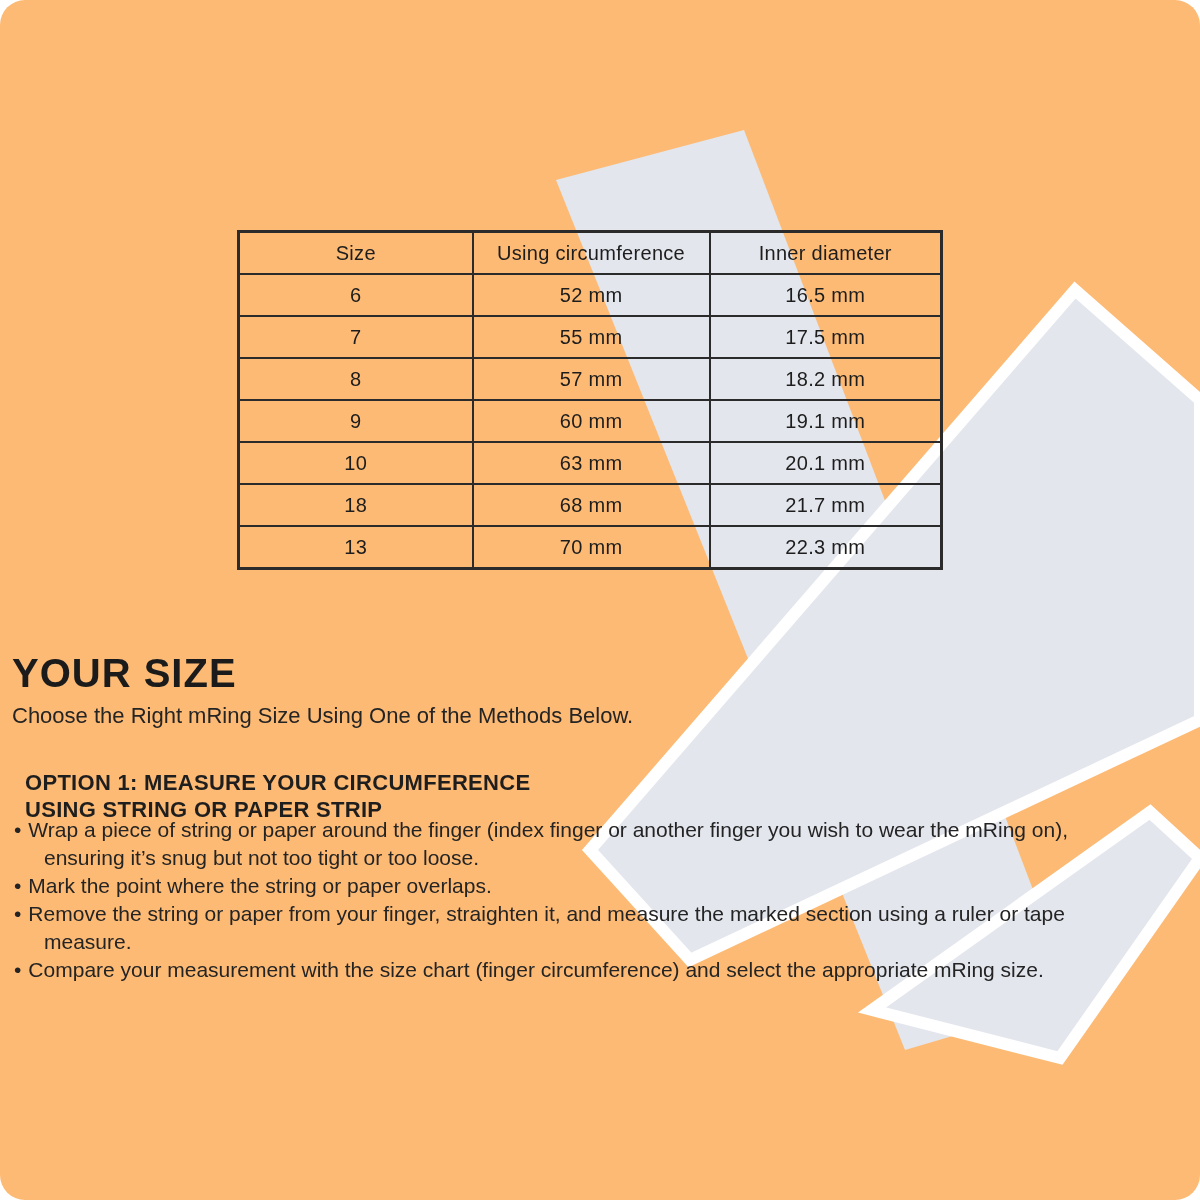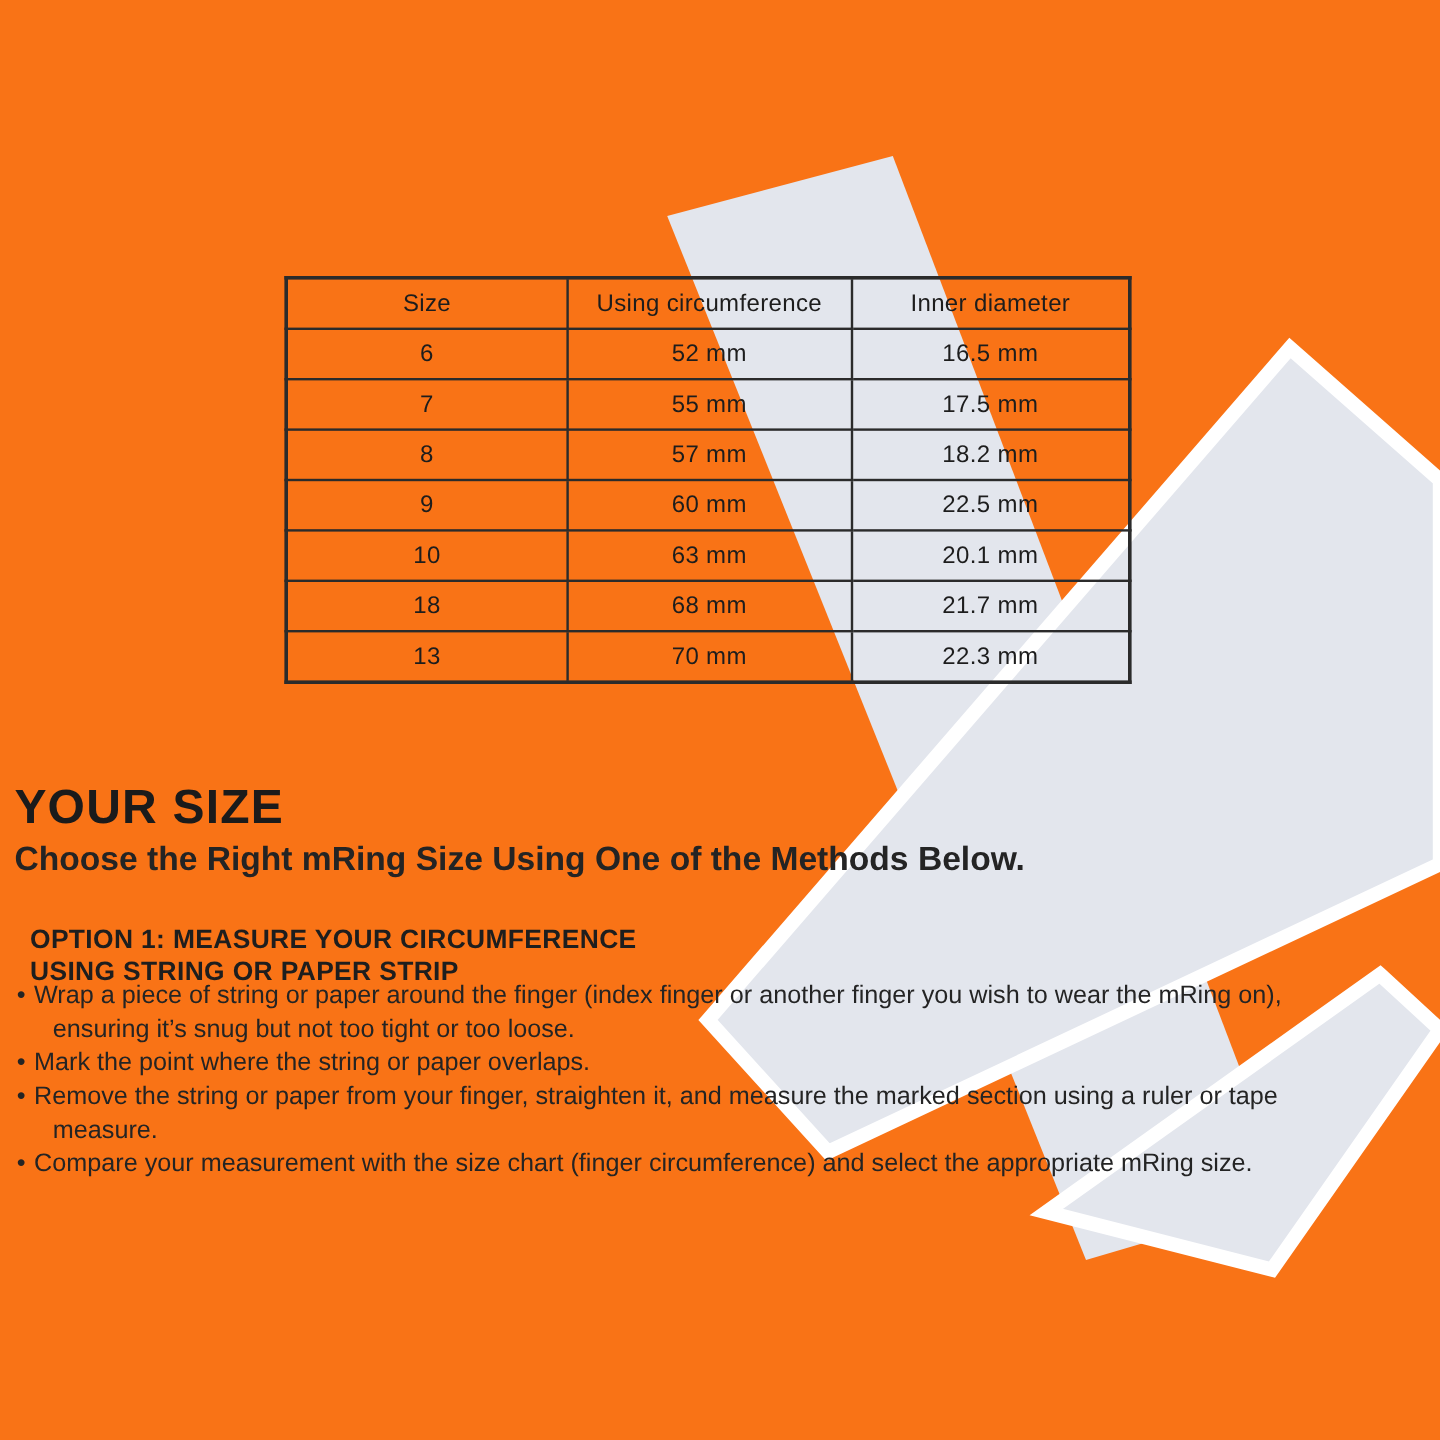--- a/index.html
+++ b/index.html
@@ -2,24 +2,25 @@
 <html><head>
 <meta charset="utf-8">
 <style>
   html, body { margin: 0; padding: 0; }
   body { background: #ffffff; }
 
   .canvas {
     position: relative;
     width: 1200px;
     height: 1200px;
-    background: #f97316;
+    background: #fdba74;
     overflow: hidden;
     font-family: "Liberation Sans", sans-serif;
     color: #222222;
+    border-radius: 25px;
   }
 
   
   .watermark {
     position: absolute;
     left: 0; top: 0;
     width: 1200px; height: 1200px;
     z-index: 0;
   }
   .wm-sep { stroke: #ffffff; stroke-width: 12px; }
@@ -59,23 +60,23 @@
     font-size: 40px;
     line-height: 42px;
     font-weight: 700;
     letter-spacing: 1px;
     color: #1b1b1b;
   }
   .subtitle {
     position: absolute;
     left: 12px; top: 703px;
     margin: 0;
-    font-size: 28px;
+    font-size: 22px;
     line-height: 26px;
-    font-weight: 700;
+    font-weight: 400;
     color: #242424;
   }
   .option-heading {
     position: absolute;
     left: 12px; top: 756px;
     margin: 13px;
     font-size: 22px;
     line-height: 27px;
     font-weight: 700;
     letter-spacing: 0.3px;
@@ -136,21 +137,21 @@
           <td>17.5 mm</td>
         </tr>
         <tr>
           <td>8</td>
           <td>57 mm</td>
           <td>18.2 mm</td>
         </tr>
         <tr>
           <td>9</td>
           <td>60 mm</td>
-          <td>22.5 mm</td>
+          <td>19.1 mm</td>
         </tr>
         <tr>
           <td>10</td>
           <td>63 mm</td>
           <td>20.1 mm</td>
         </tr>
         <tr>
           <td>18</td>
           <td>68 mm</td>
           <td>21.7 mm</td>

